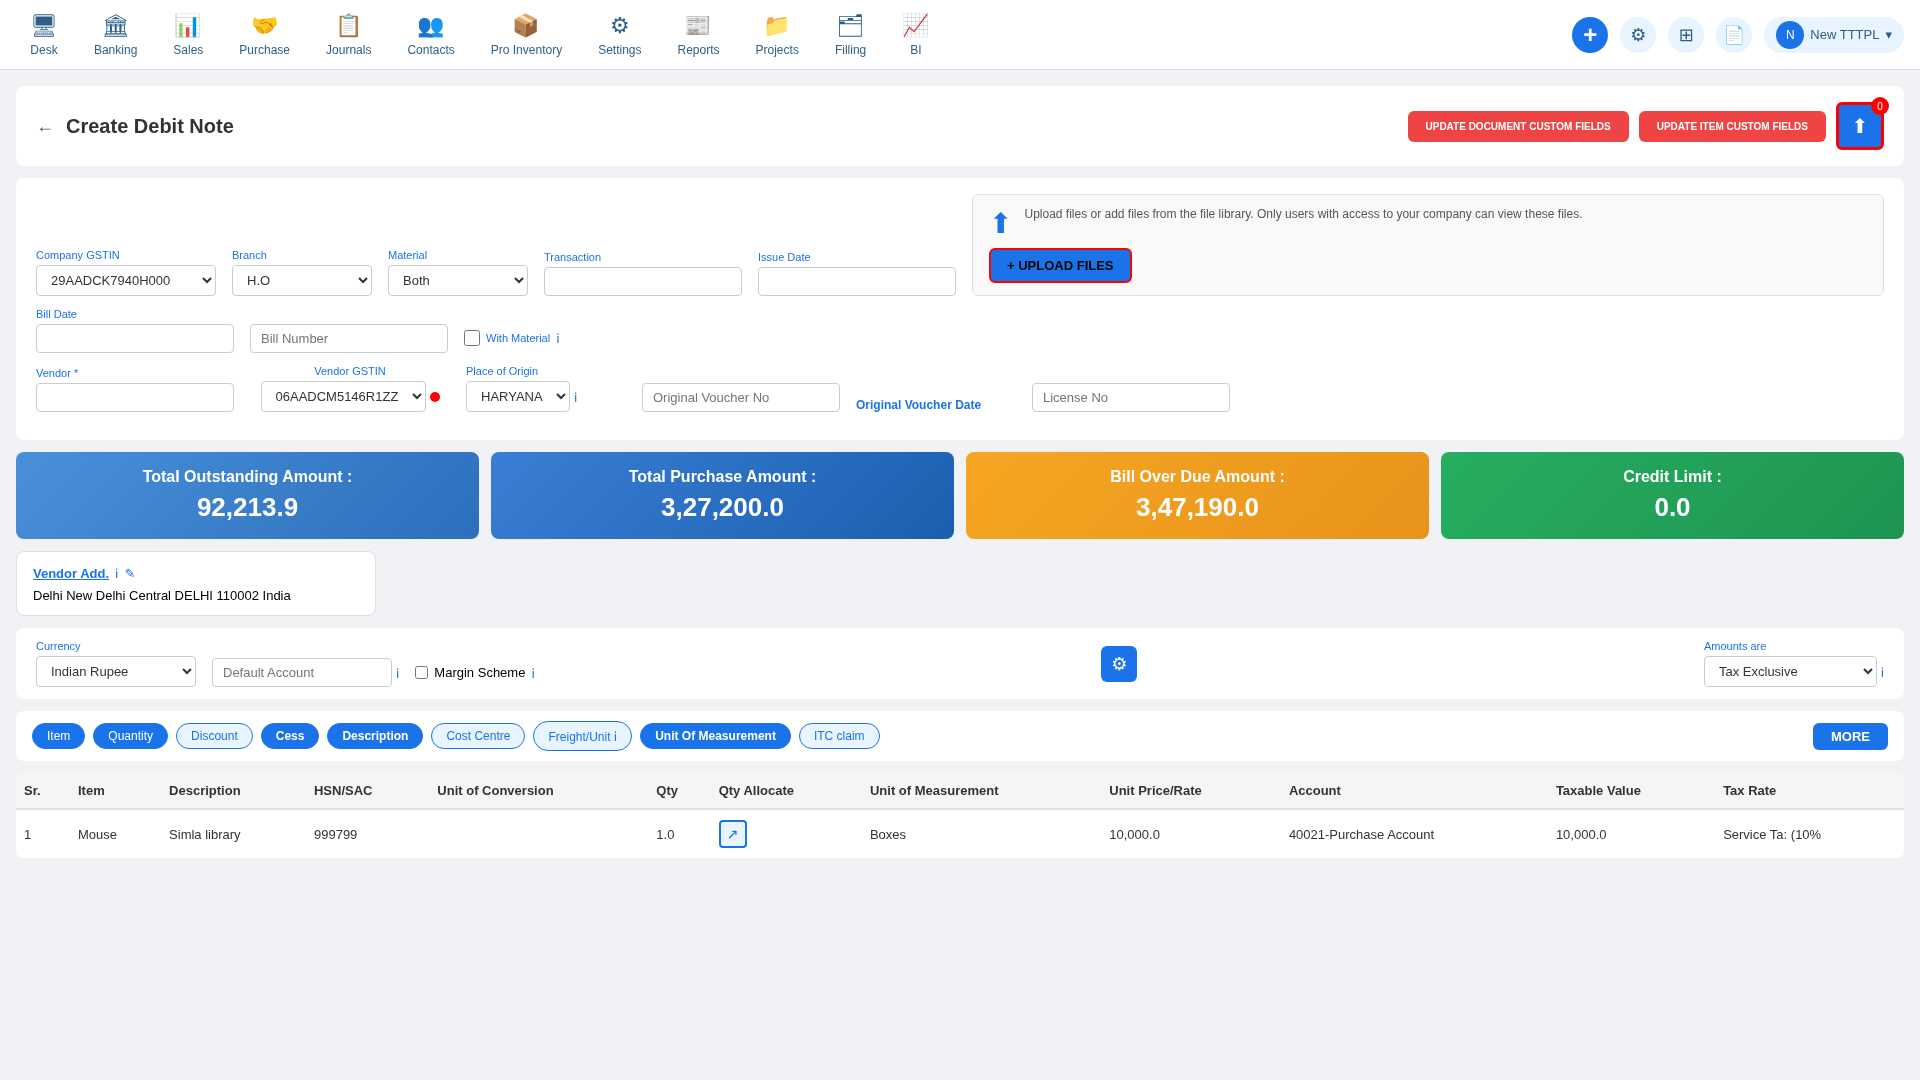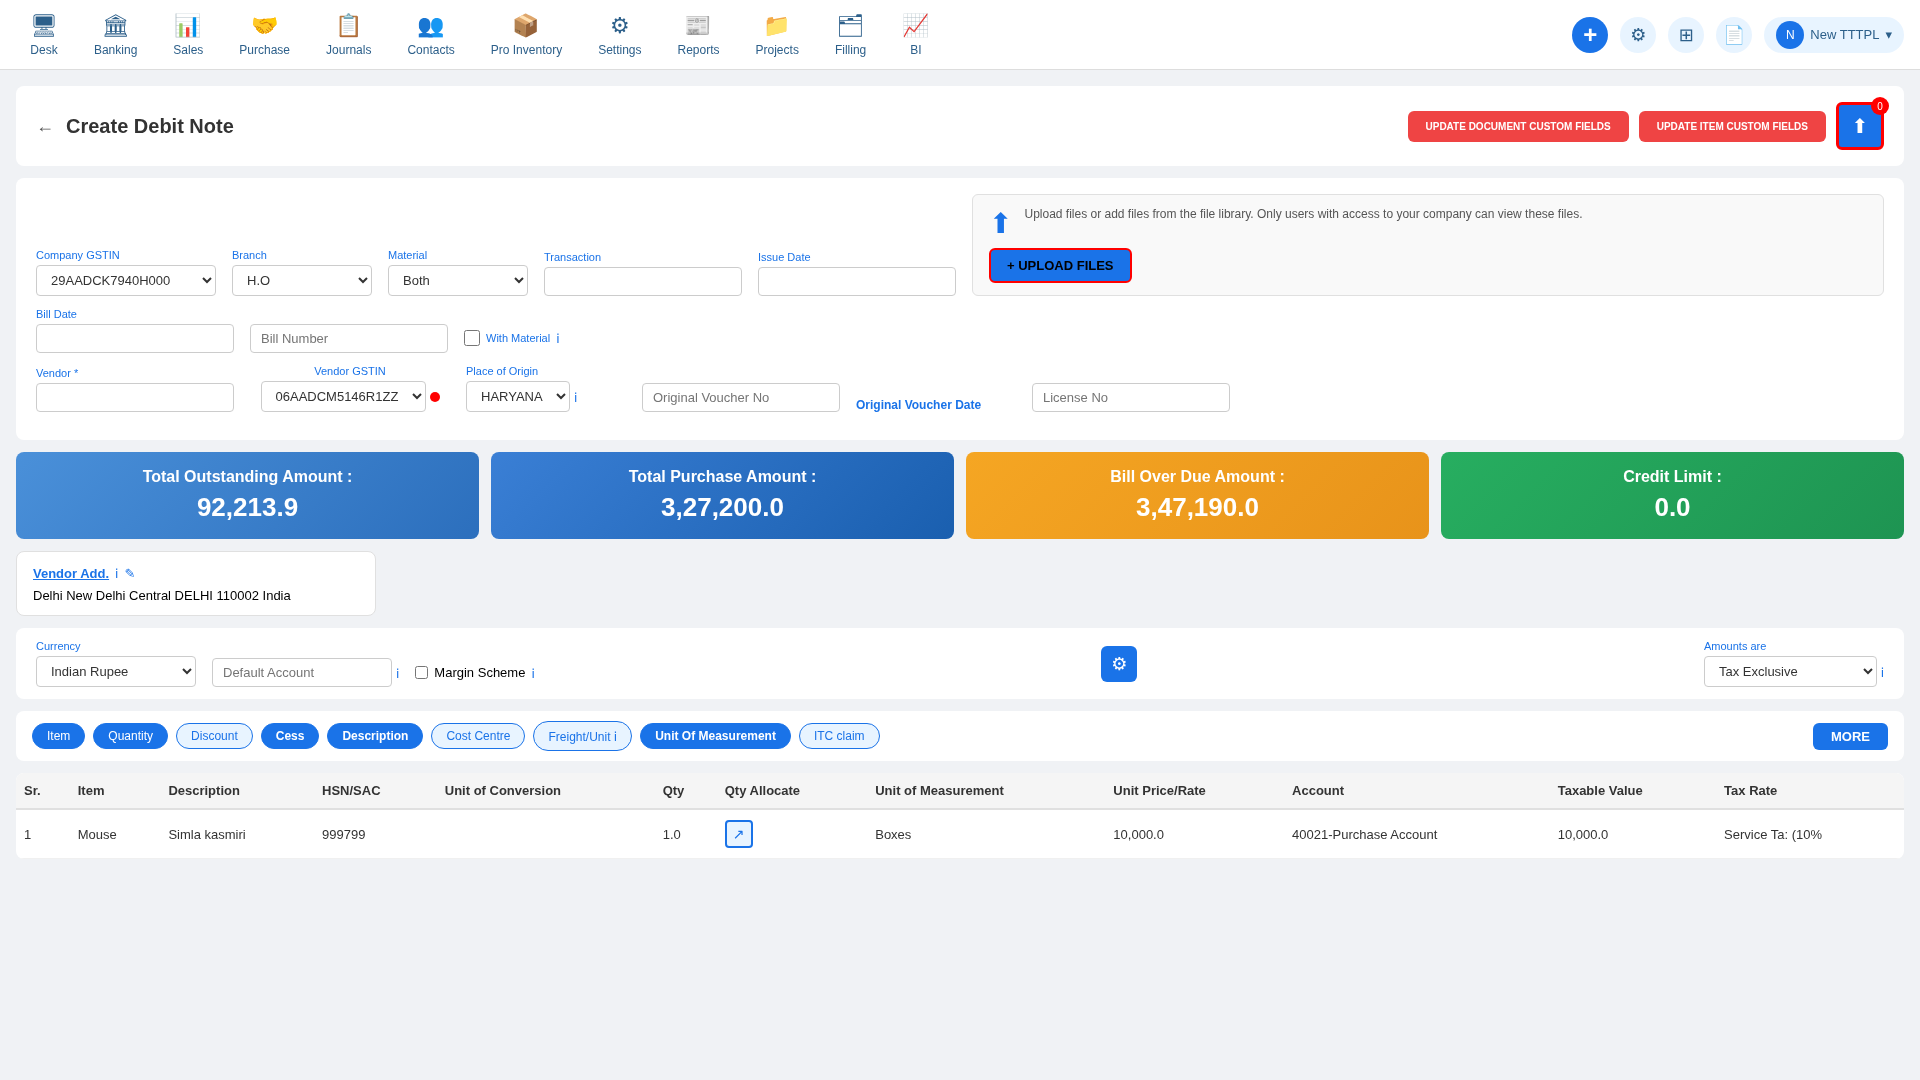--- a/index.html
+++ b/index.html
@@ -472,21 +472,21 @@
           <th>Unit Price/Rate</th>
           <th>Account</th>
           <th>Taxable Value</th>
           <th>Tax Rate</th>
         </tr>
       </thead>
       <tbody id="table-body">
       <tr>
       <td>1</td>
       <td>Mouse</td>
-      <td>Simla kasmiri</td>
+      <td>Simla library</td>
       <td>999799</td>
       <td></td>
       <td>1.0</td>
       <td>
         <div class="external-link-icon">↗</div>
       </td>
       <td>Boxes</td>
       <td>10,000.0</td>
       <td>40021-Purchase Account</td>
       <td>10,000.0</td>

